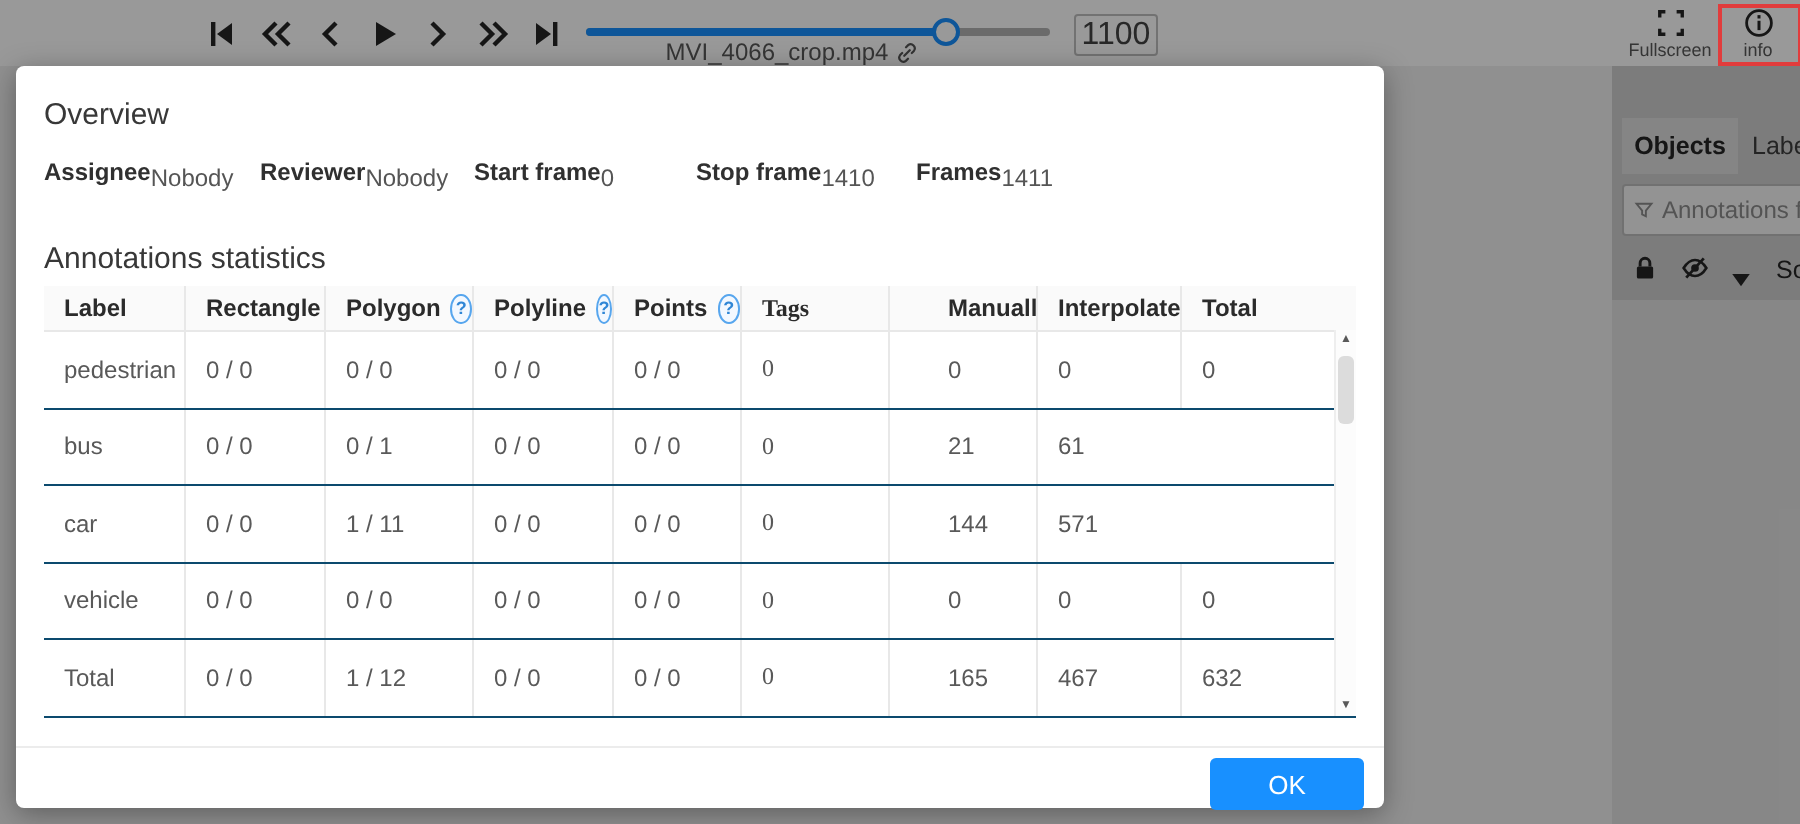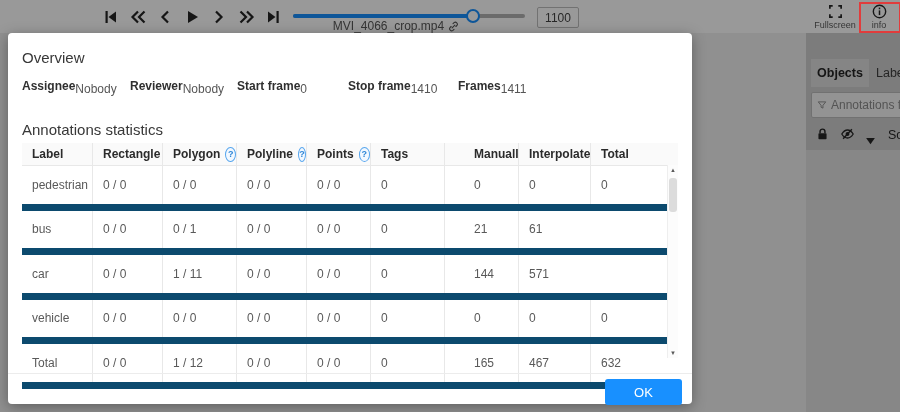--- a/index.html
+++ b/index.html
@@ -13,21 +13,21 @@
   .player{position:absolute;left:102px;top:0;height:33px;display:flex;align-items:center;gap:9px;}
   .pbtn{width:18px;height:18px;display:flex;align-items:center;justify-content:center;cursor:pointer;}
 
   .slider{position:absolute;left:293px;top:14px;width:232px;height:4px;border-radius:2px;background:#b3b3b3;}
   .slider-fill{position:absolute;left:0;top:0;height:4px;width:180px;border-radius:2px;background:#1890ff;}
   .slider-handle{position:absolute;left:173px;top:-5px;width:10px;height:10px;border-radius:50%;
     background:#ffffff;border:2px solid #1890ff;}
   .filename{position:absolute;left:281px;top:19px;width:230px;text-align:center;font-size:12px;
     color:#595959;white-space:nowrap;display:flex;align-items:center;justify-content:center;gap:4px;}
   .frame-input{position:absolute;left:537px;top:7px;width:40px;height:19px;border:1px solid #bfbfbf;
-    border-radius:2px;background:#fff;color:#434343;font-size:12px;text-align:center;
+    border-radius:2px;background:#fff;color:#434343;font-size:16px;text-align:center;
     font-family:"Liberation Sans",sans-serif;padding:0;}
 
   .tr-btn{position:absolute;top:4px;display:flex;flex-direction:column;align-items:center;gap:1px;cursor:pointer;}
   .tr-btn .lbl{font-size:9px;color:#595959;}
   .btn-fullscreen{left:812px;width:46px;}
   .btn-info{left:864px;width:30px;}
 
   
   .sidebar{position:absolute;left:806px;top:33px;width:94px;height:379px;background:#e2e2e2;z-index:1;overflow:hidden;}
   .sb-head{position:absolute;left:0;top:0;width:94px;height:117px;background:#cfcfcf;}
@@ -58,25 +58,25 @@
   .t-overview{top:16px;}
   .t-stats{top:88px;}
   .fields{position:absolute;left:14px;top:46px;display:flex;}
   .field{display:flex;flex-direction:row;}
   .f0{width:108px;} .f1{width:107px;} .f2{width:111px;} .f3{width:110px;} .f4{width:100px;}
   .field .flabel{font-size:12px;font-weight:bold;color:#303030;}
   .field .fvalue{font-size:12px;color:#555;margin-top:3px;}
 
   .stats-table{position:absolute;left:14px;top:110px;width:656px;height:215px;font-size:12px;}
   .thead{display:flex;height:22px;background:#fafafa;border-bottom:1px solid #e8e8e8;}
-  .trow{display:flex;height:37.5px;border-bottom:7px solid #0c4a6e;}
+  .trow{display:flex;height:37.5px;border-bottom:1px solid #0c4a6e;}
   .cell{display:flex;align-items:center;padding-left:10px;box-sizing:border-box;color:#595959;overflow:hidden;}
   .thead .cell{font-weight:bold;color:#2b2b2b;}
   .c0{width:70px;} .c1{width:70px;} .c2{width:74px;} .c3{width:70px;} .c4{width:64px;}
-  .c5{width:74px;} .c6{width:74px;padding-left:29px;} .c7{width:72px;} .c8{width:88px;}
+  .c5{width:74px;font-family:Liberation Serif, serif;} .c6{width:74px;padding-left:29px;} .c7{width:72px;} .c8{width:88px;}
   .c1,.c2,.c3,.c4,.c5,.c6,.c7,.c8{border-left:1px solid #e8e8e8;}
   .qicon{display:inline-flex;align-items:center;justify-content:center;width:13px;height:13px;margin-left:5px;
     border-radius:50%;border:1px solid #57a6ee;color:#2f86d6;background:#f2f8ff;font-size:9px;font-weight:bold;cursor:pointer;}
   .scrollbar{position:absolute;right:0;top:22px;bottom:0;width:10px;background:#fcfcfc;border-left:1px solid #eee;}
   .sb-arrow{position:absolute;left:0;width:10px;text-align:center;font-size:6px;color:#595959;cursor:pointer;}
   .sb-up{top:2px;} .sb-down{bottom:2px;}
   .sb-thumb{position:absolute;left:1px;top:13px;width:8px;height:34px;background:#dcdcdc;border-radius:3px;cursor:pointer;}
 
   .m-footer{position:absolute;left:0;right:0;top:340px;border-top:1px solid #ececec;}
   .ok-btn{position:absolute;right:10px;top:346px;width:77px;height:26px;background:#1890ff;border:none;

